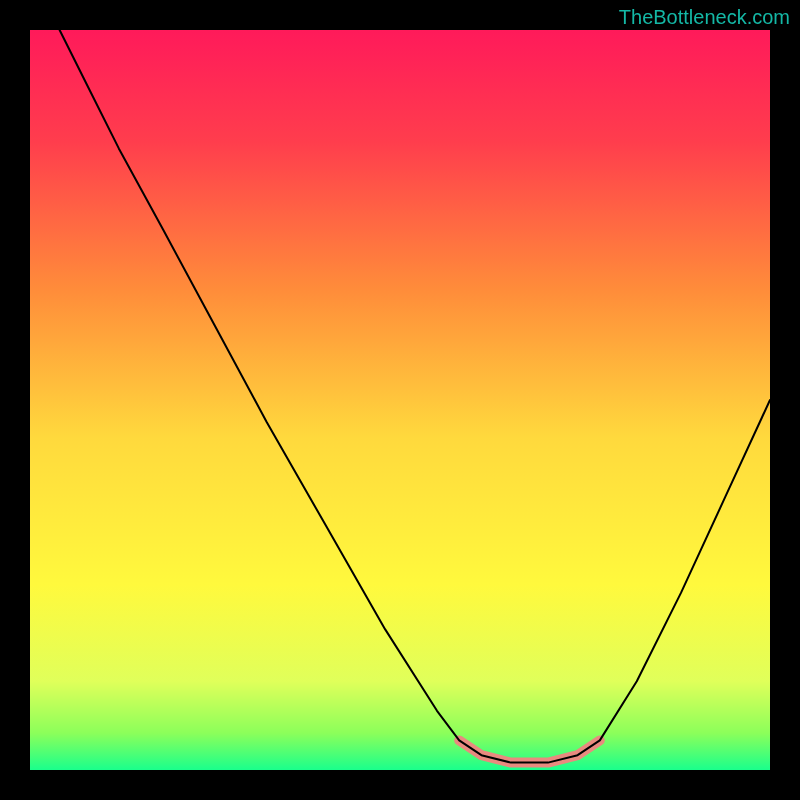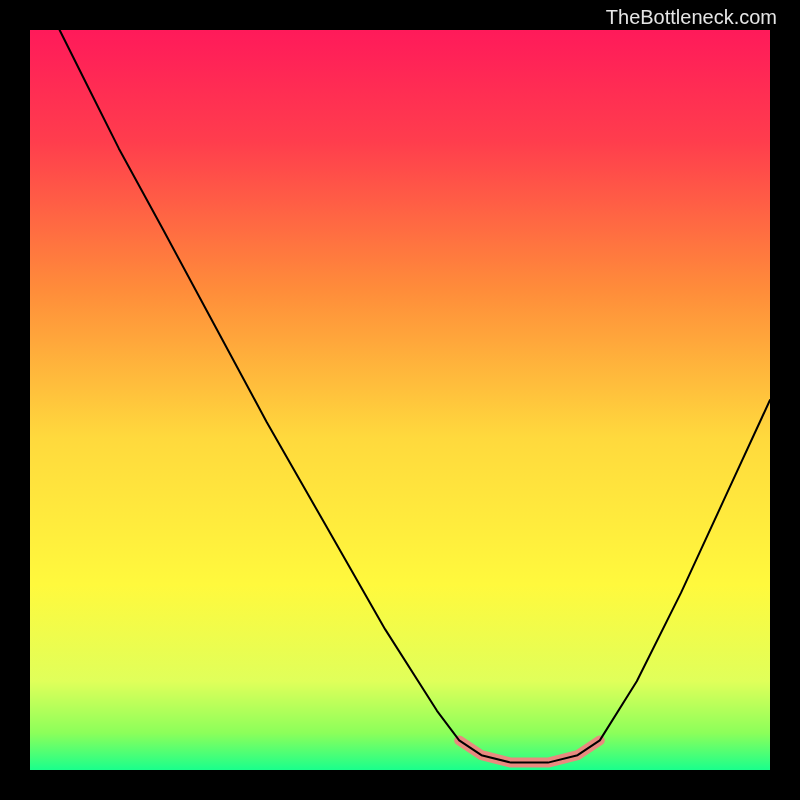--- a/index.html
+++ b/index.html
@@ -15,22 +15,22 @@
   .chart-container {
     position: absolute;
     top: 0;
     left: 0;
     width: 800px;
     height: 800px;
   }
   .watermark {
     position: absolute;
     top: 6px;
-    right: 23px;
-    color: #e5e5e5;
+    right: 10px;
+    color: #14b8a6;
     font-size: 20px;
     font-weight: 500;
     z-index: 10;
   }
   svg {
     display: block;
   }
 </style>
 </head>
 <body>

